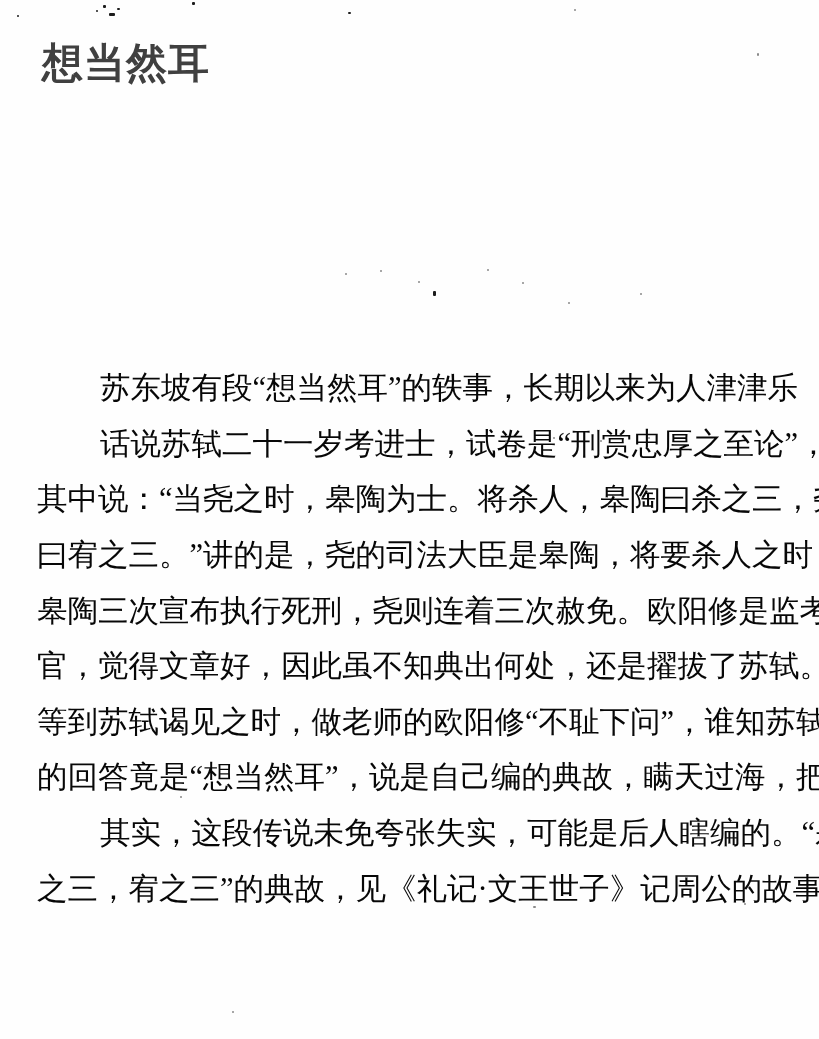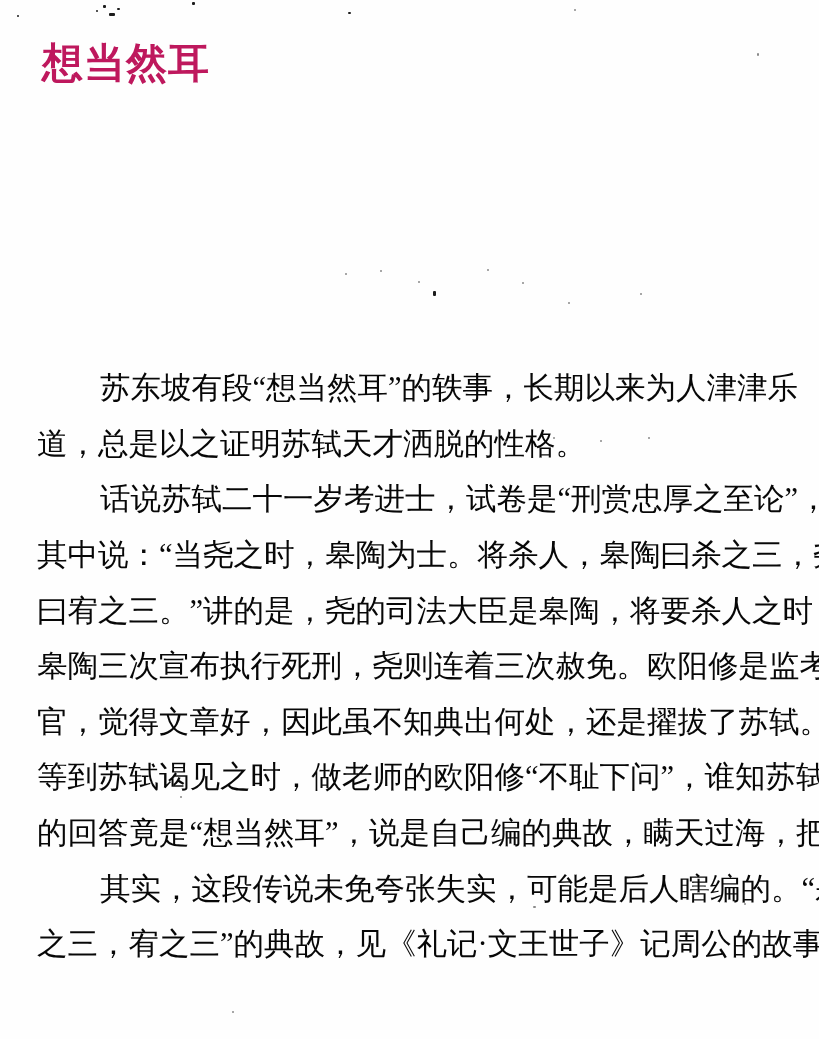--- a/index.html
+++ b/index.html
@@ -14,21 +14,21 @@
   }
   .title {
     position: absolute;
     left: 42px;
     top: 36px;
     margin: 0;
     font-size: 41px;
     font-weight: 700;
     letter-spacing: 1px;
     white-space: nowrap;
-    color: #be185d;
+    color: #404040;
   }
   .body-text {
     position: absolute;
     left: 37px;
     top: 361px;
     width: 750px;
   }
   .line {
     height: 55.6px;
     font-size: 30.5px;
@@ -75,21 +75,20 @@
         <span>长</span>
         <span>期</span>
         <span>以</span>
         <span>来</span>
         <span>为</span>
         <span>人</span>
         <span>津</span>
         <span>津</span>
         <span>乐</span>
       </div>
-    <div class="line short">道，总是以之证明苏轼天才洒脱的性格。</div>
     <div class="line fill indent">
         <span>话</span>
         <span>说</span>
         <span>苏</span>
         <span>轼</span>
         <span>二</span>
         <span>十</span>
         <span>一</span>
         <span>岁</span>
         <span>考</span>

